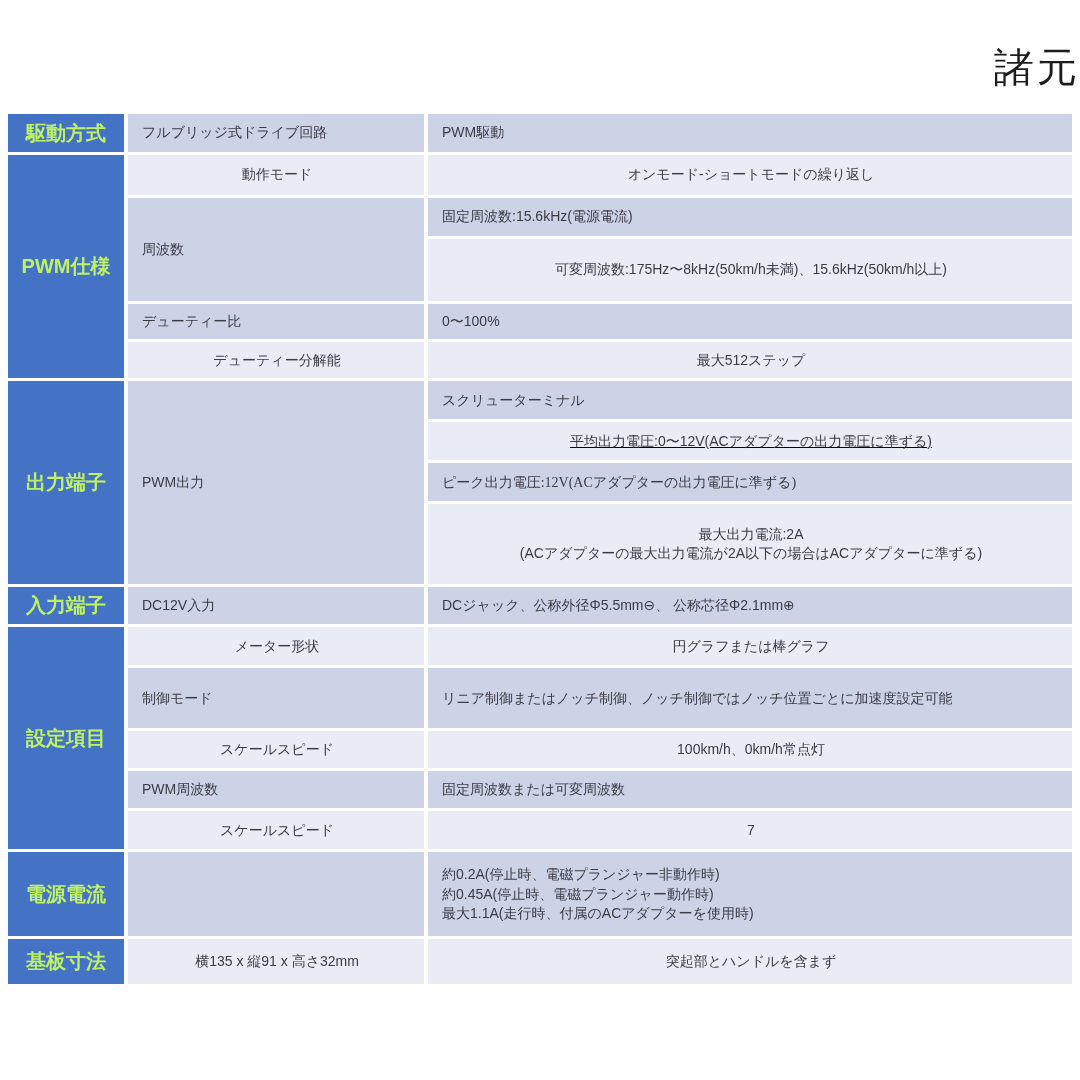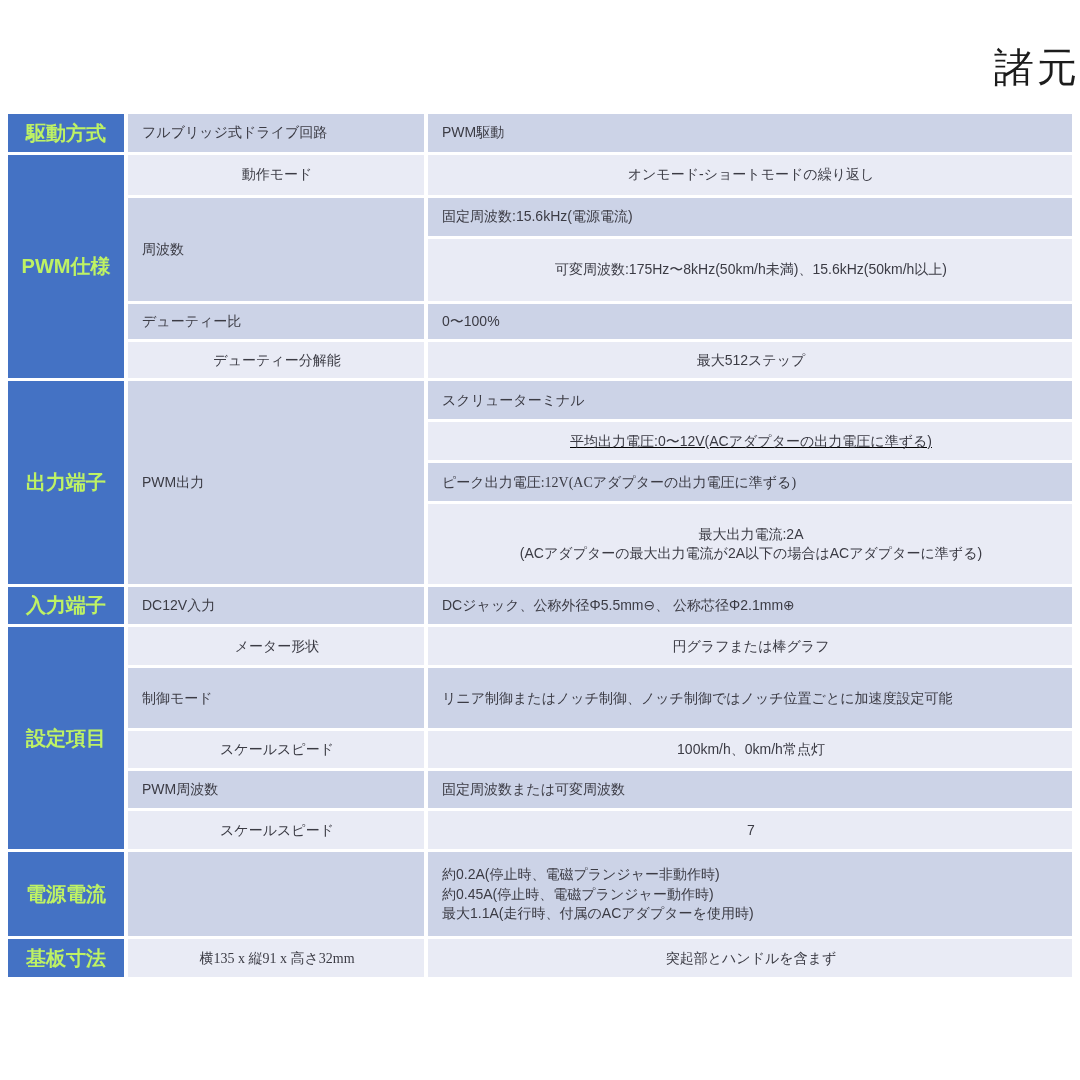--- a/index.html
+++ b/index.html
@@ -132,19 +132,19 @@
         <td class="sub light" rowspan="1">スケールスピード</td>
         <td class="val light">7</td>
       </tr>
       <tr style="height: 84px;">
         <th class="sec" rowspan="1">電源電流</th>
         <td class="sub dark" rowspan="1"></td>
         <td class="val dark">約0.2A(停止時、電磁プランジャー非動作時)
 約0.45A(停止時、電磁プランジャー動作時)
 最大1.1A(走行時、付属のACアダプターを使用時)</td>
       </tr>
-      <tr style="height: 38px; font-family: Liberation Serif, serif;">
+      <tr style="height: 45px;">
         <th class="sec" rowspan="1">基板寸法</th>
         <td class="sub light" rowspan="1">横135 x 縦91 x 高さ32mm</td>
         <td class="val light">突起部とハンドルを含まず</td>
       </tr>
     </tbody>
 </table>
 
 </body></html>

